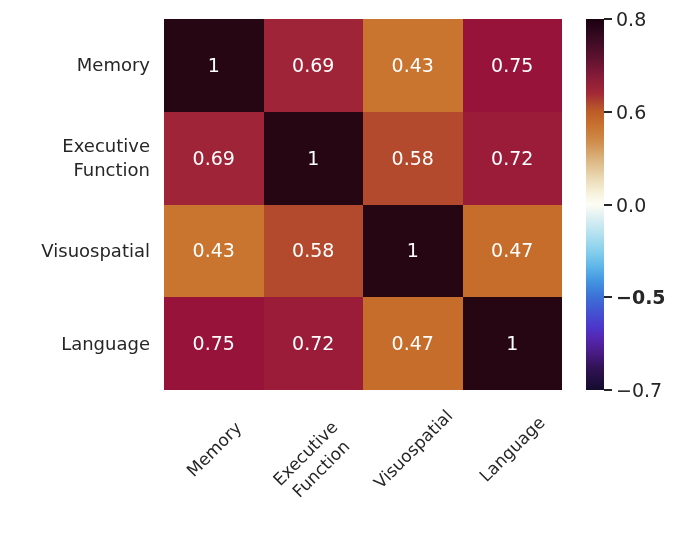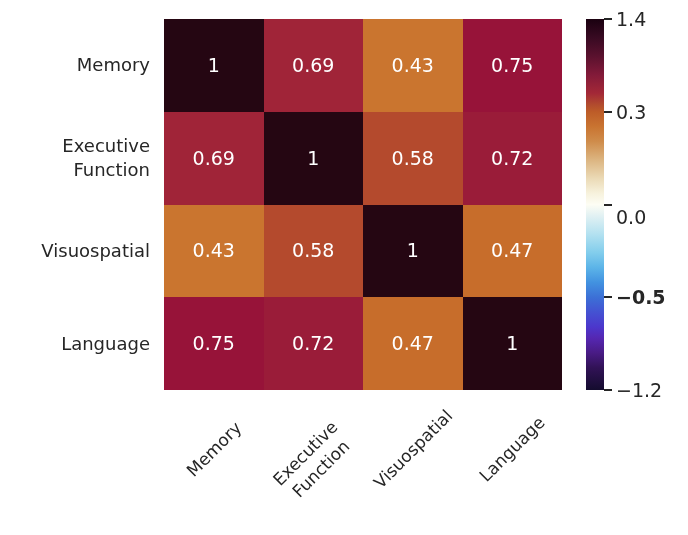--- a/index.html
+++ b/index.html
@@ -150,23 +150,23 @@
       <div class="xlab" style="left: 412.75px; top: 449px;">
         <span>Visuospatial</span>
       </div>
       <div class="xlab" style="left: 512.25px; top: 449px;">
         <span>Language</span>
       </div>
     </div>
   <div class="cbar" id="cbar" style="background: linear-gradient(rgb(26, 1, 16) 0%, rgb(56, 10, 34) 5%, rgb(90, 17, 46) 10%, rgb(130, 26, 57) 15%, rgb(163, 40, 55) 20%, rgb(177, 74, 46) 23%, rgb(189, 92, 40) 25%, rgb(201, 116, 49) 29%, rgb(207, 140, 75) 33%, rgb(220, 181, 129) 38%, rgb(235, 218, 182) 43%, rgb(247, 242, 221) 47%, rgb(253, 253, 244) 50%, rgb(226, 241, 243) 53%, rgb(179, 225, 240) 58%, rgb(130, 205, 236) 63%, rgb(92, 180, 232) 67%, rgb(66, 146, 224) 71%, rgb(60, 112, 214) 75%, rgb(68, 82, 210) 79%, rgb(76, 55, 204) 83%, rgb(85, 39, 178) 86%, rgb(73, 27, 133) 90%, rgb(49, 18, 86) 94%, rgb(20, 12, 46) 100%);"></div>
   <div id="cbarticks">
       <div class="cbar-tick" style="top: 18px;"></div>
-      <div class="cbar-ticklabel" style="top: 19px;">1.4</div>
+      <div class="cbar-ticklabel" style="top: 19px;">0.8</div>
       <div class="cbar-tick" style="top: 110.75px;"></div>
-      <div class="cbar-ticklabel" style="top: 111.75px;">0.3</div>
+      <div class="cbar-ticklabel" style="top: 111.75px;">0.6</div>
       <div class="cbar-tick" style="top: 203.5px;"></div>
-      <div class="cbar-ticklabel" style="top: 204.5px; margin-top: 12px;">0.0</div>
+      <div class="cbar-ticklabel" style="top: 204.5px;">0.0</div>
       <div class="cbar-tick" style="top: 296.25px;"></div>
       <div class="cbar-ticklabel" style="top: 297.25px; font-weight: bold;">−0.5</div>
       <div class="cbar-tick" style="top: 389px;"></div>
-      <div class="cbar-ticklabel" style="top: 390px;">−1.2</div>
+      <div class="cbar-ticklabel" style="top: 390px;">−0.7</div>
     </div>
 </div>
 
 </body></html>

